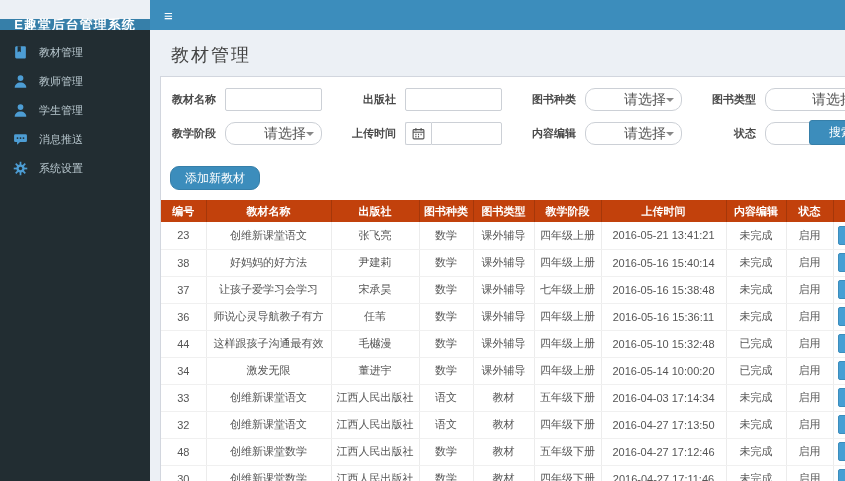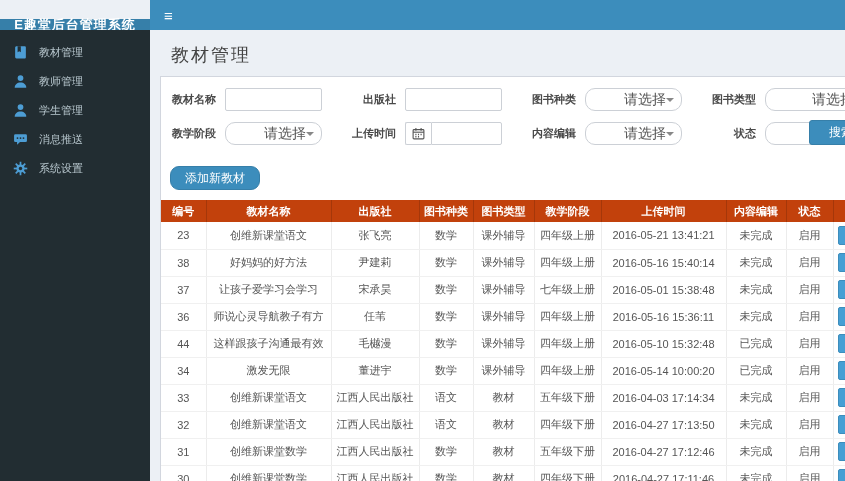--- a/index.html
+++ b/index.html
@@ -265,21 +265,21 @@
               <button class="row-action"></button>
             </td>
           </tr>
           <tr>
             <td>37</td>
             <td>让孩子爱学习会学习</td>
             <td>宋承昊</td>
             <td>数学</td>
             <td>课外辅导</td>
             <td>七年级上册</td>
-            <td>2016-05-01 15:38:48</td>
+            <td>2016-05-16 15:38:48</td>
             <td>未完成</td>
             <td>启用</td>
             <td>
               <button class="row-action"></button>
             </td>
           </tr>
           <tr>
             <td>36</td>
             <td>师说心灵导航教子有方</td>
             <td>任苇</td>
@@ -343,21 +343,21 @@
             <td>教材</td>
             <td>四年级下册</td>
             <td>2016-04-27 17:13:50</td>
             <td>未完成</td>
             <td>启用</td>
             <td>
               <button class="row-action"></button>
             </td>
           </tr>
           <tr>
-            <td>31</td>
+            <td>48</td>
             <td>创维新课堂数学</td>
             <td>江西人民出版社</td>
             <td>数学</td>
             <td>教材</td>
             <td>五年级下册</td>
             <td>2016-04-27 17:12:46</td>
             <td>未完成</td>
             <td>启用</td>
             <td>
               <button class="row-action"></button>

